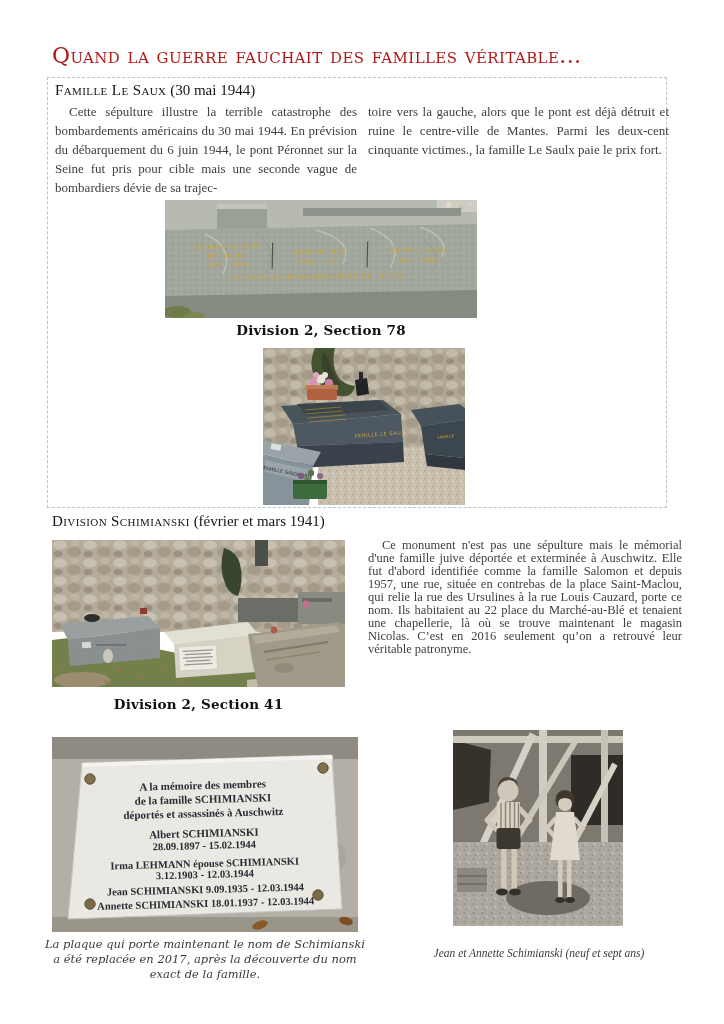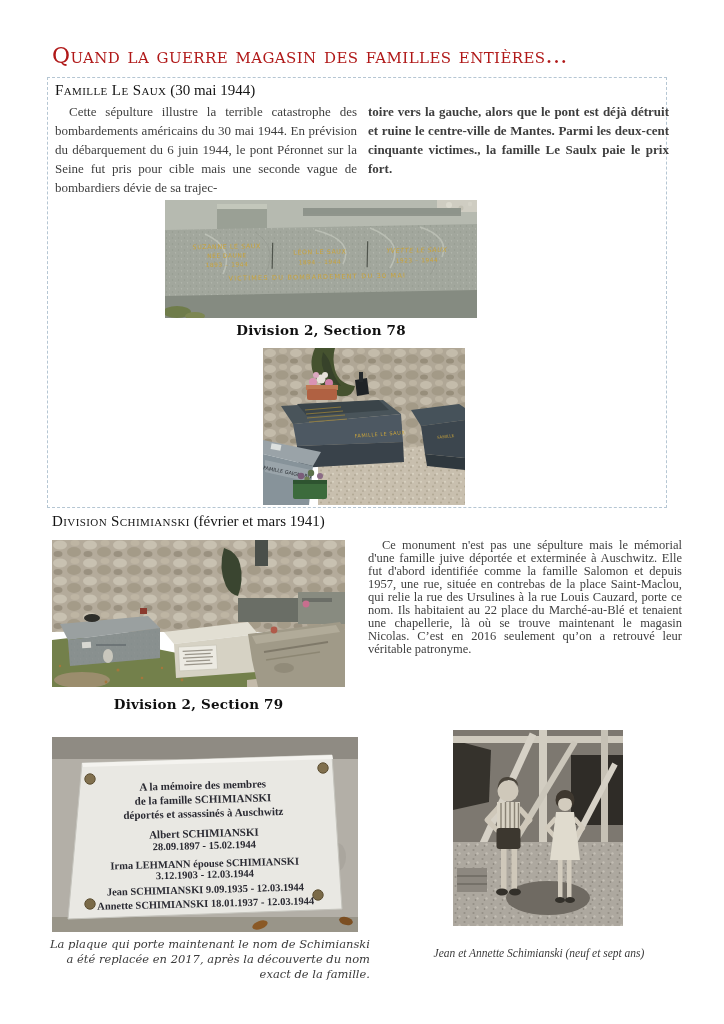--- a/index.html
+++ b/index.html
@@ -32,31 +32,31 @@
   .caption-italic{
     font-family:"DejaVu Serif",serif;font-style:italic;font-size:11.5px;
     line-height:15px;color:#3a3a3a;text-align:center;
   }
   .photo{display:block;}
   svg text{user-select:none;}
 </style>
 </head>
 <body>
 
-<div class="abs page-title">Quand la guerre magasin des familles entières...</div>
+<div class="abs page-title">Quand la guerre fauchait des familles véritable...</div>
 
 <div class="abs dashed-box"></div>
 
 <div class="abs sec-heading" style="left:55px;top:82px;">
   <span class="sc">Famille Le Saux</span>
   <span>(30 mai 1944)</span>
 </div>
 
 <div class="abs body-col indent" style="left:55px;top:102px;width:302px;">Cette sépulture illustre la terrible catastrophe des bombardements américains du 30 mai 1944. En prévision du débarquement du 6 juin 1944, le pont Péronnet sur la Seine fut pris pour cible mais une seconde vague de bombardiers dévie de sa trajec-</div>
-<div class="abs body-col" style="left:368px;top:102px;width:301px;font-weight:bold;">toire vers la gauche, alors que le pont est déjà détruit et ruine le centre-ville de Mantes. Parmi les deux-cent cinquante victimes., la famille Le Saulx paie le prix fort.</div>
+<div class="abs body-col" style="left:368px;top:102px;width:301px;">toire vers la gauche, alors que le pont est déjà détruit et ruine le centre-ville de Mantes. Parmi les deux-cent cinquante victimes., la famille Le Saulx paie le prix fort.</div>
 
 <svg class="abs photo" style="left:165px;top:200px;" width="312" height="118" viewBox="0 0 312 118">
   <defs>
     <pattern id="gr1" width="6" height="6" patternUnits="userSpaceOnUse">
       <rect width="6" height="6" fill="#a2a79d"></rect>
       <circle cx="1.5" cy="2" r=".7" fill="#8e9389" opacity=".7"></circle>
       <circle cx="4.5" cy="4.8" r=".6" fill="#c4c8be" opacity=".7"></circle>
       <circle cx="3.2" cy="5.5" r=".45" fill="#979c92" opacity=".6"></circle>
     </pattern>
   </defs>
@@ -222,21 +222,21 @@
 
     <polygon points="196,94 288,82 293,90 293,147 206,147 200,120" fill="#a09a88"></polygon>
     <polygon points="200,96 284,85 288,92 204,104" fill="#b1ab99"></polygon>
     <path d="M212,112 L276,102" stroke="#6e685a" stroke-width="2" opacity=".65"></path>
     <path d="M214,120 L268,112" stroke="#7a745f" stroke-width="1.4" opacity=".5"></path>
     <ellipse cx="232" cy="128" rx="10" ry="5" fill="#8d8775" opacity=".8"></ellipse>
     <circle cx="222" cy="90" r="3.4" fill="#b05a4a"></circle>
   </g>
 </svg>
 
-<div class="abs caption-bold" style="left:52px;top:696px;width:293px;">Division 2, Section 79</div>
+<div class="abs caption-bold" style="left:52px;top:696px;width:293px;">Division 2, Section 41</div>
 
 <div class="abs body-col tight indent" style="left:368px;top:539px;width:314px;">Ce monument n'est pas une sépulture mais le mémorial d'une famille juive déportée et exterminée à Auschwitz. Elle fut d'abord identifiée comme la famille Salomon et depuis 1957, une rue, située en contrebas de la place Saint-Maclou, qui relie la rue des Ursulines à la rue Louis Cauzard, porte ce nom. Ils habitaient au 22 place du Marché-au-Blé et tenaient une chapellerie, là où se trouve maintenant le magasin Nicolas. C’est en 2016 seulement qu’on a retrouvé leur véritable patronyme.</div>
 
 <svg class="abs photo" style="left:52px;top:737px;" width="306" height="195" viewBox="0 0 306 195">
   <g>
     <rect x="0" y="0" width="306" height="195" fill="#b3afa7"></rect>
     <rect x="0" y="0" width="306" height="22" fill="#8f8b83"></rect>
     <rect x="0" y="180" width="306" height="15" fill="#999589"></rect>
     <ellipse cx="40" cy="60" rx="10" ry="6" fill="#a5a199" opacity=".8"></ellipse>
     <ellipse cx="285" cy="120" rx="9" ry="14" fill="#a8a49c" opacity=".8"></ellipse>
@@ -257,21 +257,21 @@
       <text x="152" y="130" font-size="10.5">Irma LEHMANN épouse SCHIMIANSKI</text>
       <text x="152" y="141" font-size="10.5">3.12.1903 - 12.03.1944</text>
       <text x="152" y="156" font-size="10.5">Jean SCHIMIANSKI  9.09.1935 - 12.03.1944</text>
       <text x="152" y="170" font-size="10.5">Annette SCHIMIANSKI 18.01.1937 - 12.03.1944</text>
     </g>
     <ellipse cx="208" cy="188" rx="8" ry="4" fill="#8a5926" transform="rotate(-20 208 188)"></ellipse>
     <ellipse cx="294" cy="184" rx="7" ry="4" fill="#7c4f22" transform="rotate(15 294 184)"></ellipse>
   </g>
 </svg>
 
-<div class="abs caption-italic" style="left:40px;top:937px;width:330px;text-align:right;">La plaque qui porte maintenant le nom de Schimianski a été replacée en 2017, après la découverte du nom exact de la famille.</div>
+<div class="abs caption-italic" style="left:40px;top:937px;width:330px;">La plaque qui porte maintenant le nom de Schimianski a été replacée en 2017, après la découverte du nom exact de la famille.</div>
 
 <svg class="abs photo" style="left:453px;top:730px;" width="170" height="196" viewBox="0 0 170 196">
   <defs>
     <pattern id="pebble5" width="9" height="9" patternUnits="userSpaceOnUse">
       <rect width="9" height="9" fill="#ada89f"></rect>
       <circle cx="2.5" cy="3" r="1.1" fill="#948f86"></circle>
       <circle cx="6.5" cy="6.5" r="1.2" fill="#c2bdb3"></circle>
       <circle cx="4.5" cy="8" r=".8" fill="#837e75"></circle>
     </pattern>
   </defs>

